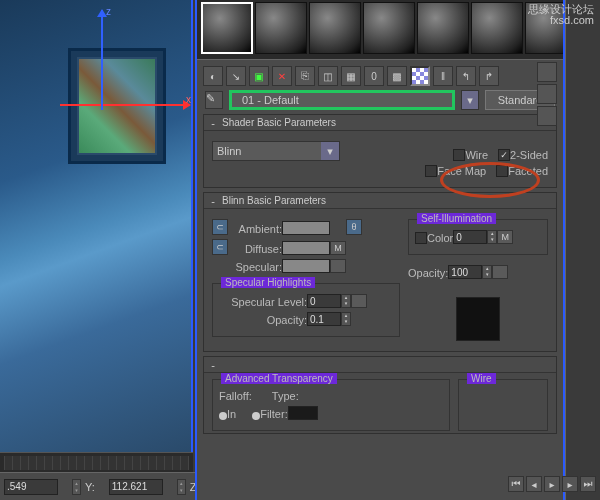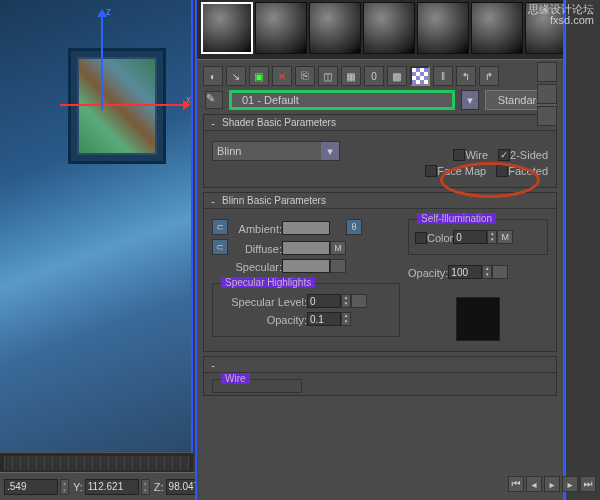--- a/index.html
+++ b/index.html
@@ -13,21 +13,21 @@
 .axis::after { content:""; position:absolute; right:-6px; top:-4px; border:5px solid transparent; border-left:8px solid #ff3030;}
 .axis-v { position: absolute; left: 101px; top: 10px; width: 2px; height: 100px; background: #3060ff; }
 .axis-v::before { content:""; position:absolute; left:-4px; top:-6px; border:5px solid transparent; border-bottom:8px solid #3060ff;}
 .axis-label-x { position:absolute; left:186px; top:94px; color:#ff6060; font-size:10px;}
 .axis-label-z { position:absolute; left:106px; top:6px; color:#6080ff; font-size:10px;}
 
 .timeline { position: absolute; left: 0; top: 452px; width: 193px; height: 20px; background: #2a2a2a; border-top:1px solid #555; }
 .timeline-inner { height: 14px; margin:3px 4px; background: repeating-linear-gradient(90deg, #444 0, #444 1px, #333 1px, #333 8px); }
 
 .statusbar { position: absolute; left: 0; top: 472px; width: 600px; height: 28px; background: #4a4a4a; border-top: 1px solid #666; display: flex; align-items: center; padding: 0 4px; gap: 4px; }
-.coord-field { display:flex; align-items:center; gap:2px;}
+.coord-field { display:flex; align-items:center; gap:14px;}
 .coord-field input { width: 54px; height: 16px; background: #3a3a3a; border: 1px solid #222; color: #ddd; padding: 0 2px; font-size: 10px; }
 .spinner { width:9px; height:16px; background:#555; border:1px solid #333; display:flex; flex-direction:column;}
 .spinner div{flex:1; font-size:5px; text-align:center; line-height:6px; color:#999;}
 
 
 .mat-panel { position: absolute; left: 195px; top: 0; width: 370px; height: 500px; background: #4a4a4a; border-left: 2px solid #2a5aff; border-right: 2px solid #2a5aff; }
 .slots { height: 60px; background: #2a2a2a; border-bottom: 1px solid #666; display:flex; padding:2px 4px; gap:2px; overflow:hidden;}
 .slot { width: 52px; height: 52px; background: radial-gradient(circle at 35% 30%, #888 0%, #555 40%, #222 80%, #000 100%); border: 1px solid #111; flex-shrink:0;}
 .slot.sel { border: 2px solid #fff; }
 .vtoolbar { position:absolute; right:4px; top:62px; width:22px; display:flex; flex-direction:column; gap:2px;}
@@ -273,20 +273,36 @@
         </div>
       </div>
     </div>
   </div>
 
   <div class="rollout">
     <div class="rollout-head">
       <span class="toggle">-</span>
     </div>
     <div class="rollout-body" style="display:flex; gap:8px; padding-bottom:2px;">
+      <div class="group" style="flex:1; margin:0;">
+        <div class="group-title">Advanced Transparency</div>
+        <div class="row">
+          <label>Falloff:</label>
+          <div style="width:20px"></div>
+          <label>Type:</label>
+        </div>
+        <div class="row">
+          <span style="width:8px; height:8px; border-radius:50%; background:#ccc;"></span>
+          <label>In</label>
+          <div style="width:16px"></div>
+          <span style="width:8px; height:8px; border-radius:50%; background:#ccc;"></span>
+          <label>Filter:</label>
+          <div class="swatch dark" style="width:30px;"></div>
+        </div>
+      </div>
       <div class="group" style="width:90px; margin:0;">
         <div class="group-title">Wire</div>
       </div>
     </div>
   </div>
 </div>
 
 <div class="circled"></div>
 
 <div class="right-strip"></div>

